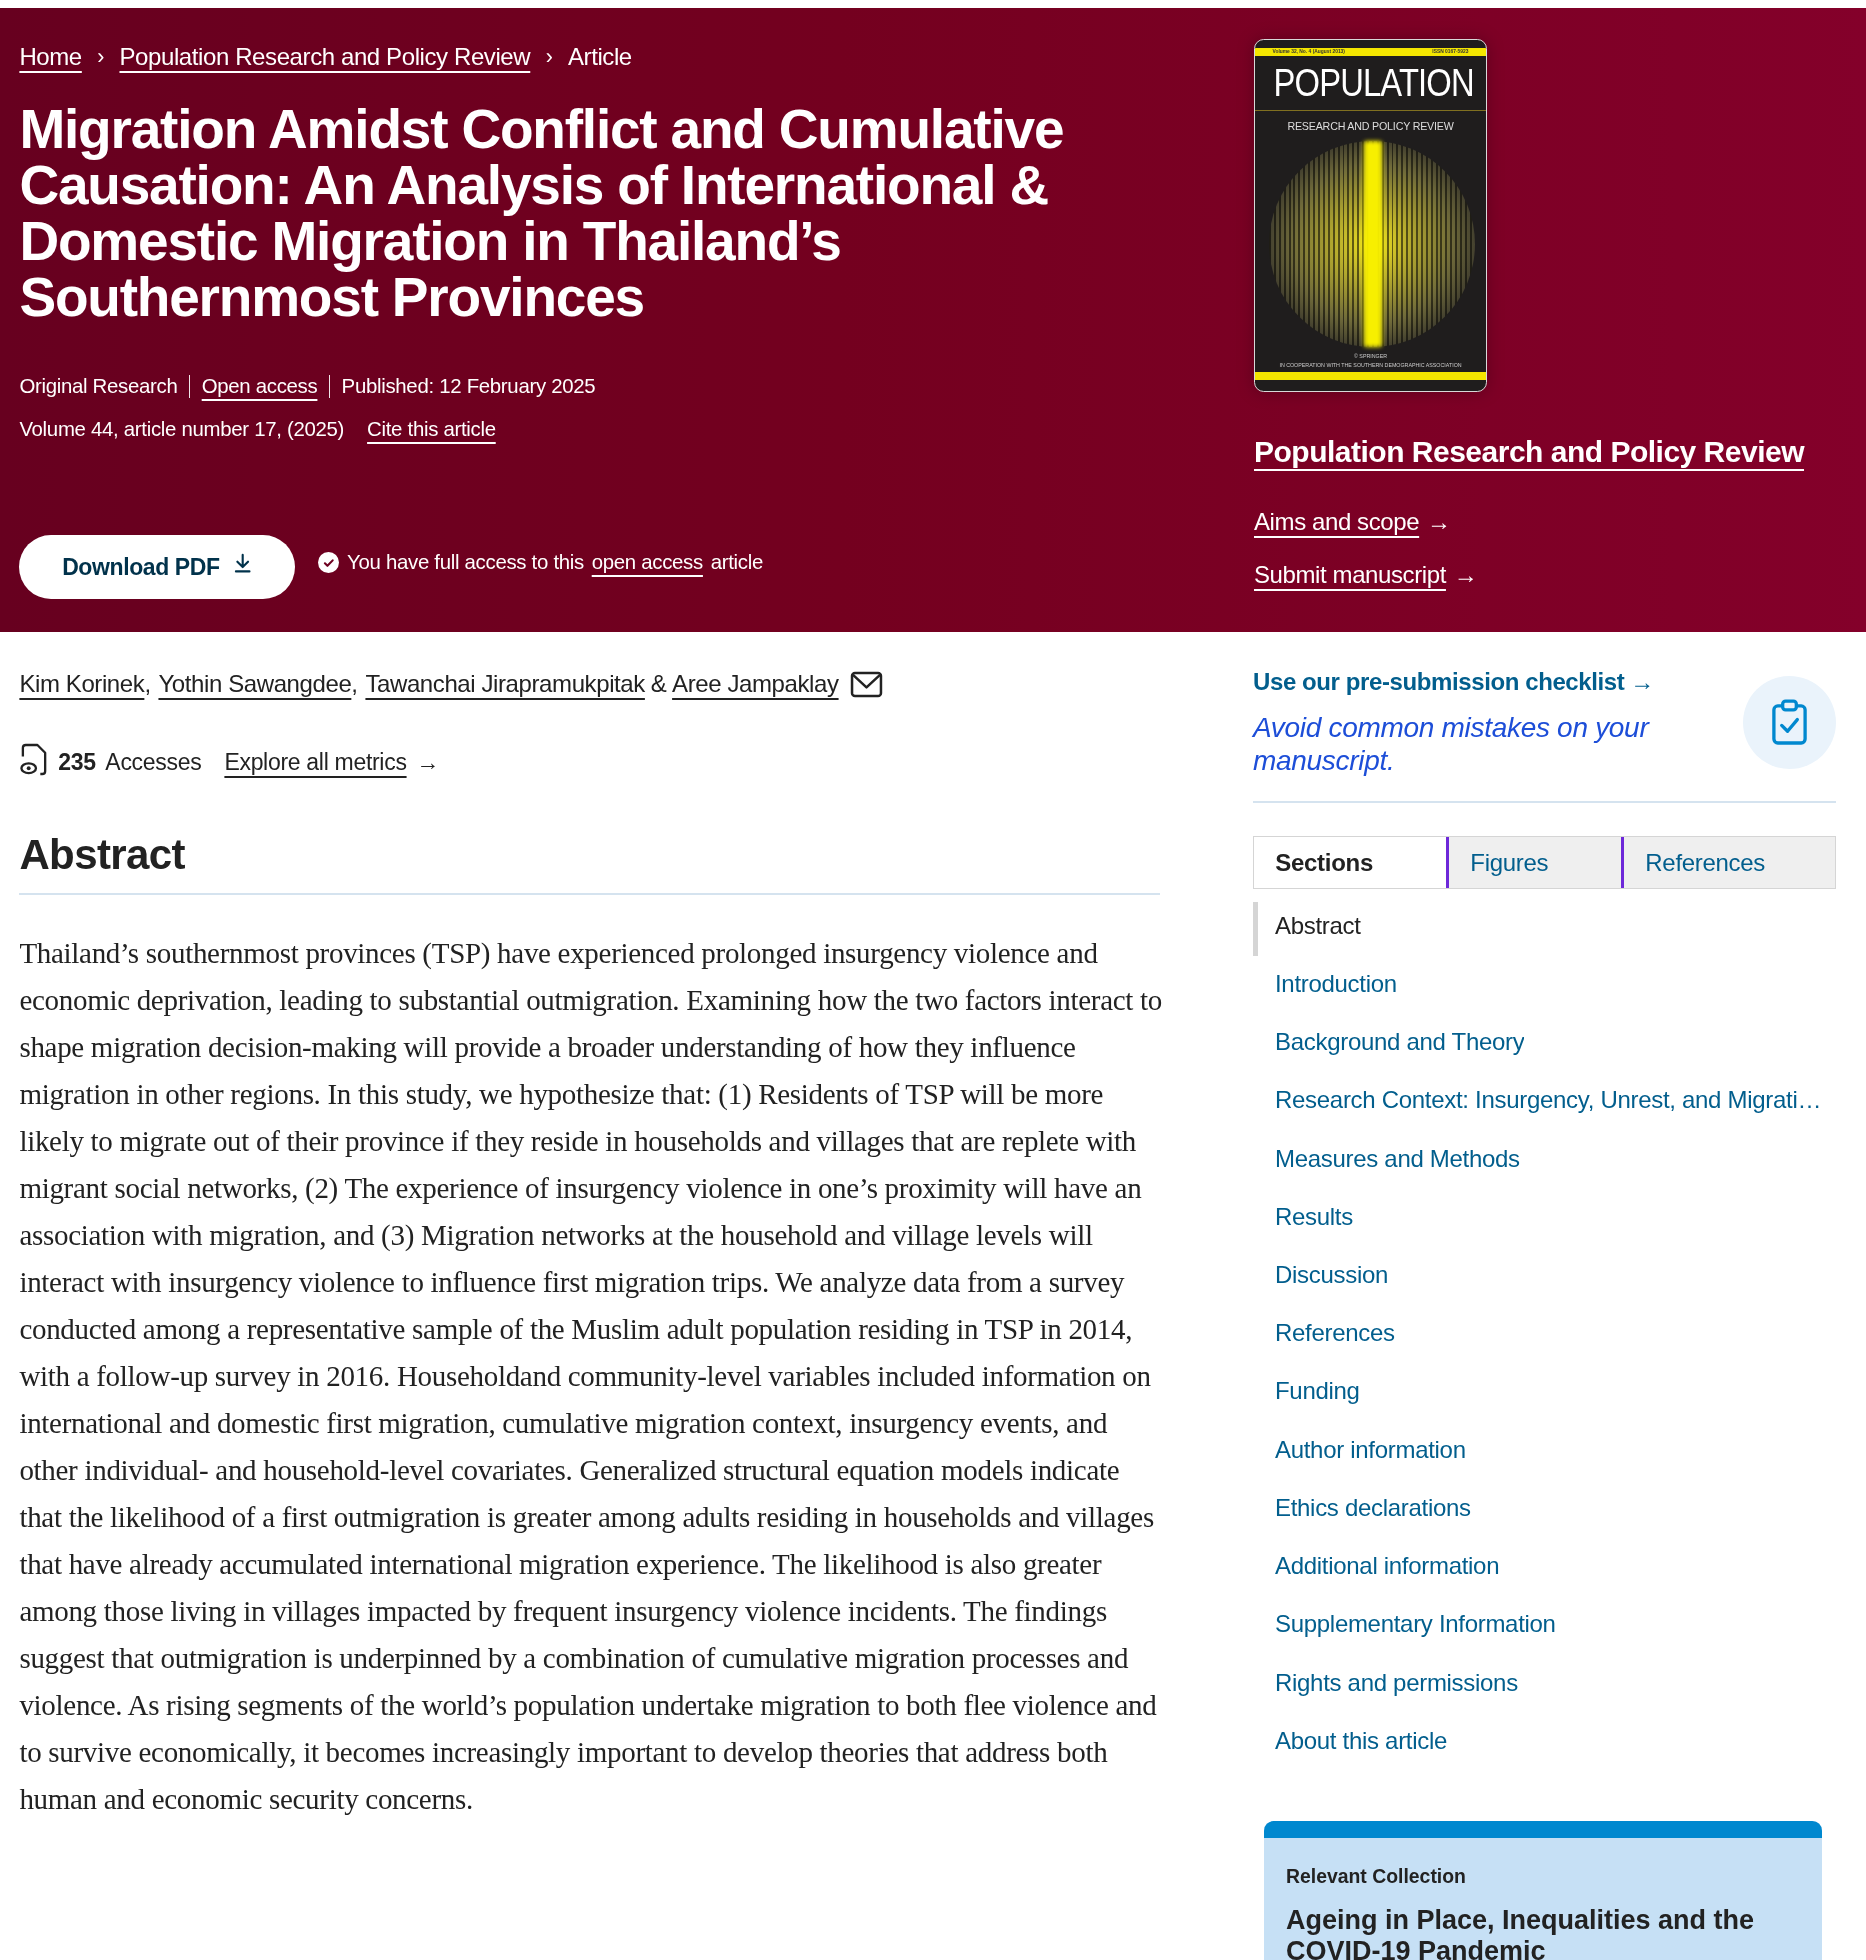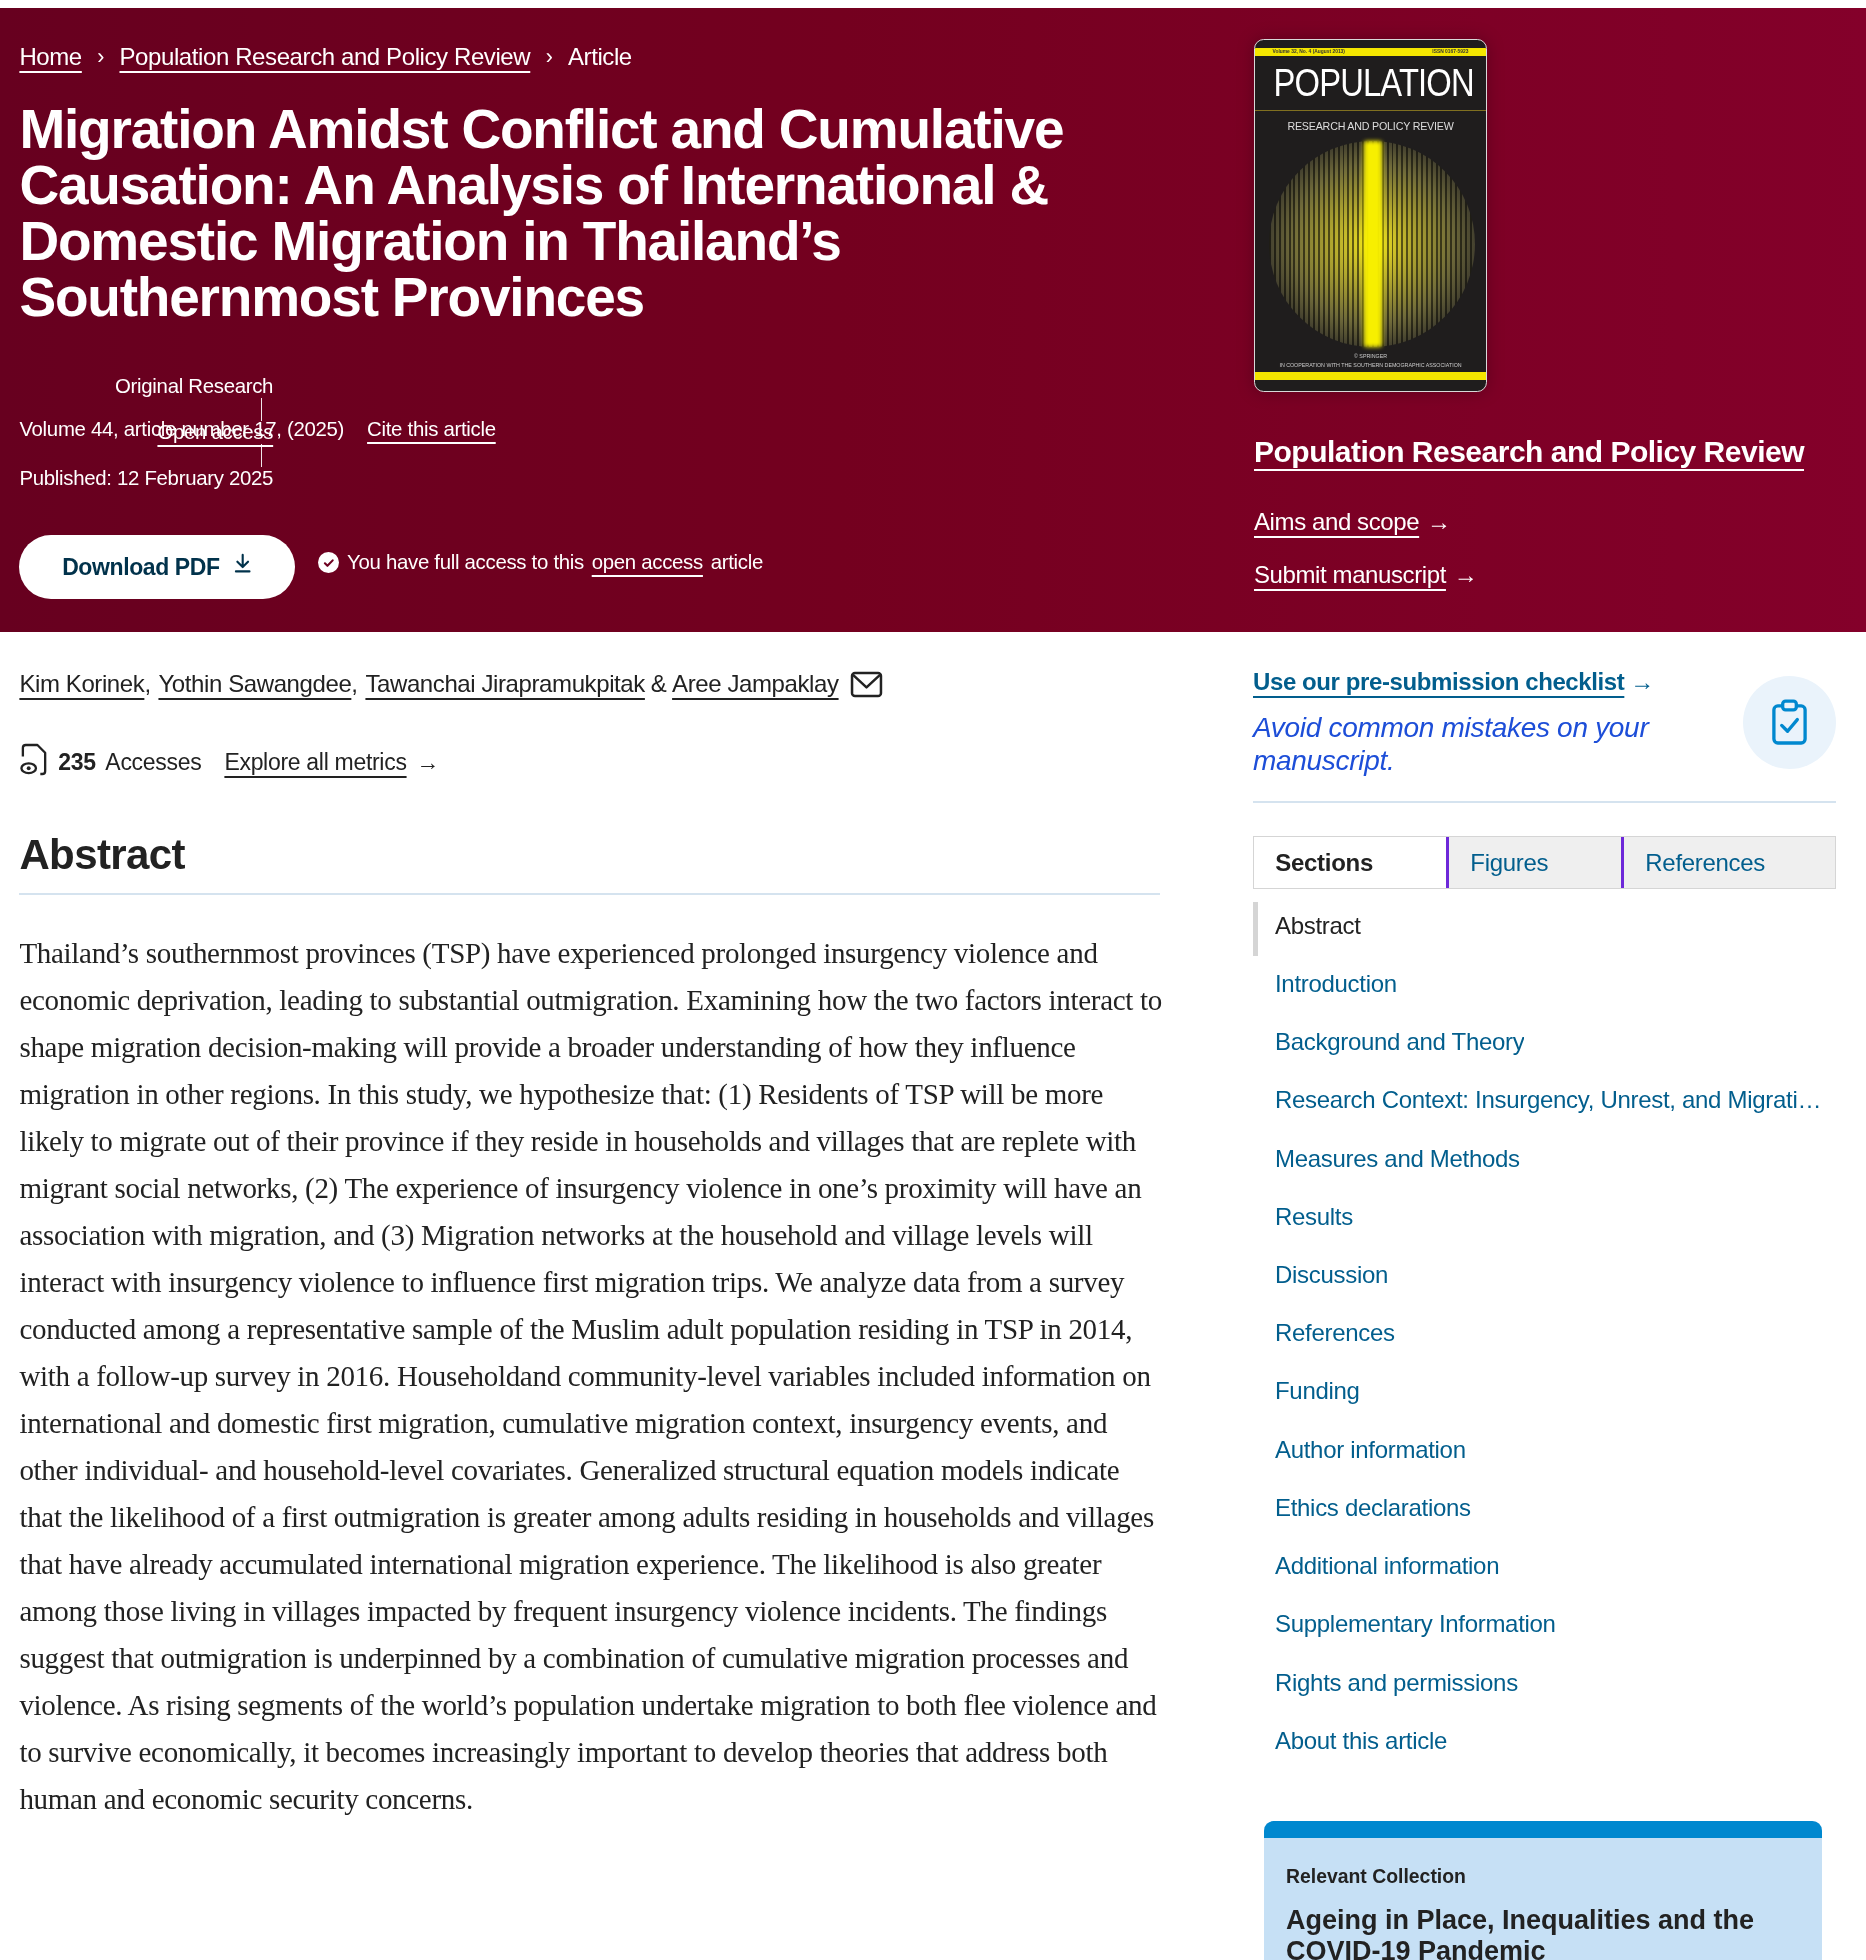--- a/index.html
+++ b/index.html
@@ -12,21 +12,21 @@
     color: #ffffff;
   }
   .breadcrumb { position: absolute; left: 19.4px; top: 35px; font-size: 24px; display: flex; align-items: center; gap: 11.6px; letter-spacing: -0.4px; }
   .breadcrumb a { color: #fff; text-decoration: underline; text-underline-offset: 5.8px; text-decoration-thickness: 1.9px; }
   .breadcrumb .sep { font-size: 21.3px; margin: 0 3.9px; }
 
   .title {
     position: absolute; left: 19.4px; top: 93px; width: 1126px;
     font-size: 55px; font-weight: bold; line-height: 56px; letter-spacing: -1.2px; color: #fff;
   }
-  .meta1 { position: absolute; left: 19.4px; top: 367px; font-size: 20.4px; display: flex; align-items: flex-end; letter-spacing: -0.3px; flex-direction: column; }
+  .meta1 { position: absolute; left: 19.4px; top: 367px; font-size: 20.4px; display: flex; align-items: center; letter-spacing: -0.3px; }
   .meta1 .bar { display: inline-block; width: 1px; height: 23px; background: #fff; margin: 0 11.6px; opacity: 0.9; }
   .meta1 a, .meta2 a { color: #fff; text-decoration: underline; text-underline-offset: 5.8px; text-decoration-thickness: 1.9px; }
   .meta2 { position: absolute; left: 19.4px; top: 410px; font-size: 20.4px; display: flex; gap: 23px; letter-spacing: -0.3px; justify-content: center; }
 
   .download-btn {
     position: absolute; left: 19.4px; top: 527px; width: 276px; height: 64px;
     background: #fff; border-radius: 32px; color: #01324b;
     font-size: 23px; font-weight: bold; display: flex; align-items: center; justify-content: center; gap: 13.6px;
     letter-spacing: -0.4px; cursor: pointer;
   }
@@ -72,21 +72,21 @@
 
   .abstract-heading { position: absolute; left: 19.4px; top: 831px; font-size: 42px; font-weight: bold; color: #222; letter-spacing: -0.6px; }
   .abstract-rule { position: absolute; left: 19.4px; top: 893px; width: 1141px; height: 1.9px; background: #d5e3ef; }
   .abstract-text {
     position: absolute; left: 19.4px; top: 930px; width: 1145px;
     font-family: "Liberation Serif", "DejaVu Serif", serif; font-size: 29px; line-height: 47px; color: #222; letter-spacing: -0.3px;
   }
 
   
   .checklist-link { position: absolute; left: 1253px; top: 668px; font-size: 24px; font-weight: bold; color: #025e8d; letter-spacing: -0.4px; display: flex; gap: 5.8px; }
-  .checklist-link .t { text-decoration: underline; text-underline-offset: 5.8px; text-decoration-thickness: 1.9px; }
+  .checklist-link .t { text-underline-offset: 5.8px; text-decoration-thickness: 1.9px; }
   .checklist-desc { position: absolute; left: 1253px; top: 711px; width: 408px; font-size: 28px; line-height: 33px; color: #1d4ed8; letter-spacing: -0.3px; font-style: italic; }
   .checklist-badge { position: absolute; left: 1743px; top: 676px; width: 93px; height: 93px; border-radius: 50%; background: #eaf3fb; display: flex; align-items: center; justify-content: center; }
   .right-rule { position: absolute; left: 1253px; top: 801px; width: 583px; height: 1.9px; background: #d5e3ef; }
 
   .tabs { position: absolute; left: 1253px; top: 836px; width: 583px; height: 53px; display: flex; border: 1px solid #d5d5d5; }
   .tab { display: flex; align-items: center; padding-left: 21.3px; font-size: 24px; color: #025e8d; background: #efefef; letter-spacing: -0.3px; cursor: pointer; }
   .tab.active { background: #fff; color: #222; font-weight: bold; }
   .tab + .tab { border-left: 3px solid #6d28d9; }
   .tab1 { width: 192px; }
   .tab2 { width: 175px; }

